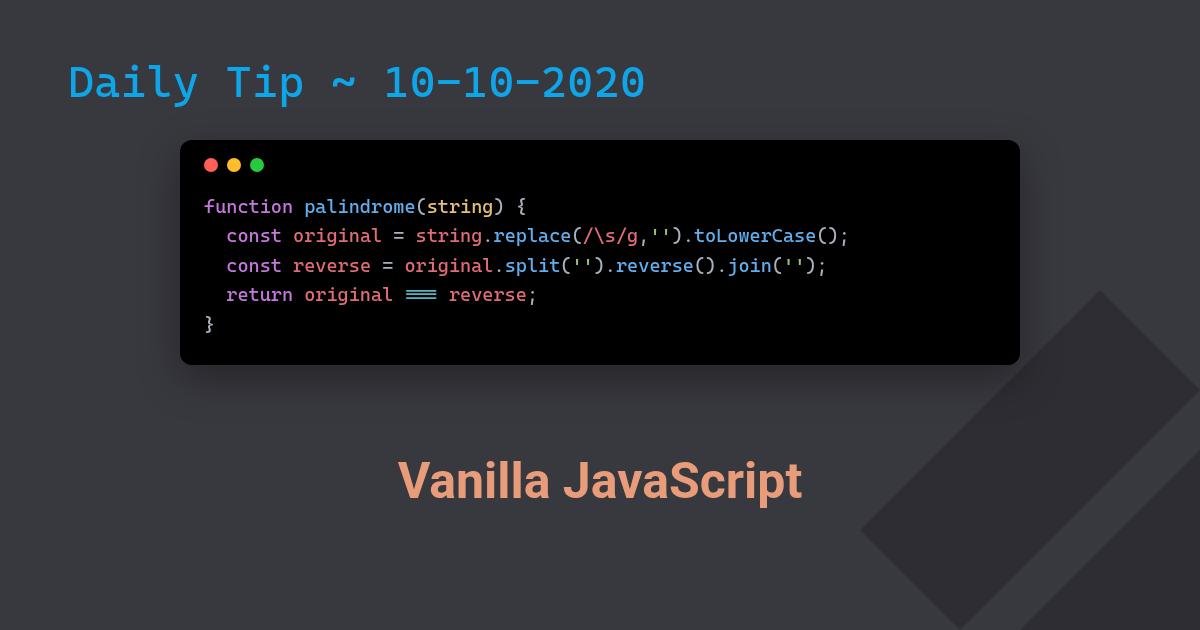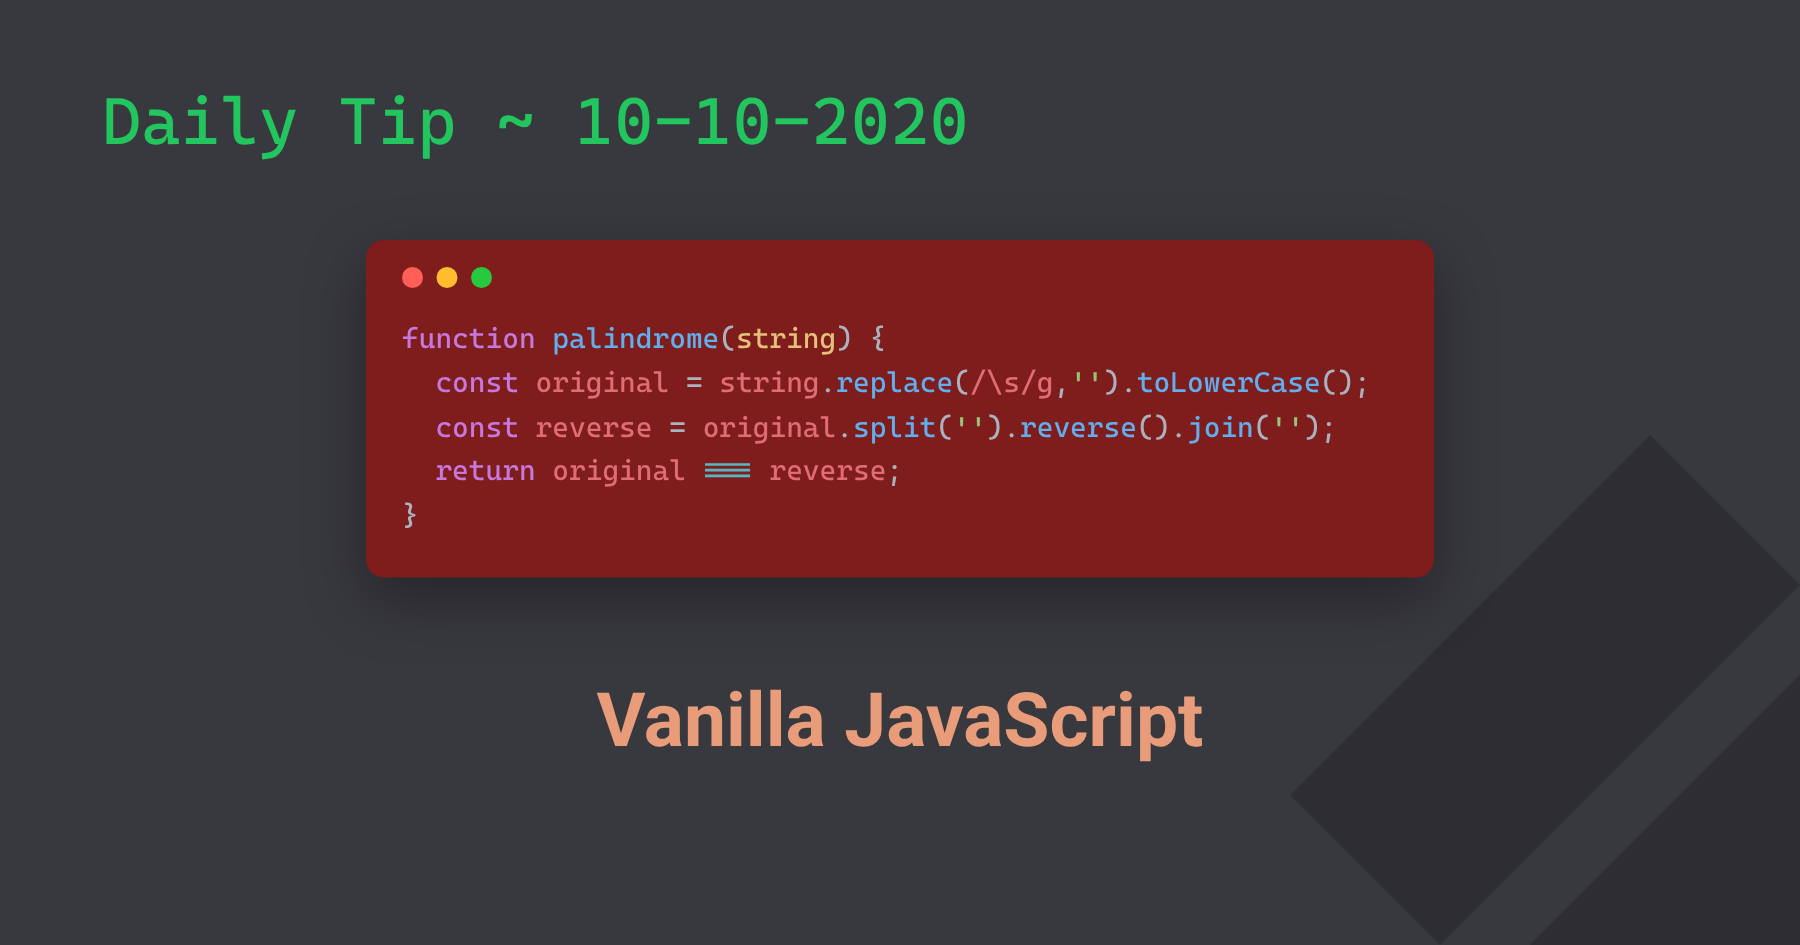--- a/index.html
+++ b/index.html
@@ -19,37 +19,36 @@
   .bg-shapes svg {
     position: absolute;
     right: -180px;
     bottom: -180px;
   }
   .header {
     position: absolute;
     top: 56px;
     left: 68px;
     font-size: 44px;
-    color: #22c55e;
+    color: #0ea5e9;
     font-weight: 400;
     z-index: 2;
     letter-spacing: 0.5px;
   }
   .code-window {
     position: absolute;
     top: 140px;
     left: 50%;
     transform: translateX(-50%);
-    width: 712px;
-    background: #7f1d1d;
+    width: 840px;
+    background: #000000;
     border-radius: 12px;
     padding: 18px 24px 26px 24px;
     z-index: 2;
     box-shadow: 0 14px 40px rgba(0,0,0,0.35);
-    margin-top: 20px;
   }
   .window-dots {
     display: flex;
     gap: 9px;
     margin-bottom: 20px;
   }
   .dot {
     width: 14px;
     height: 14px;
     border-radius: 50%;

